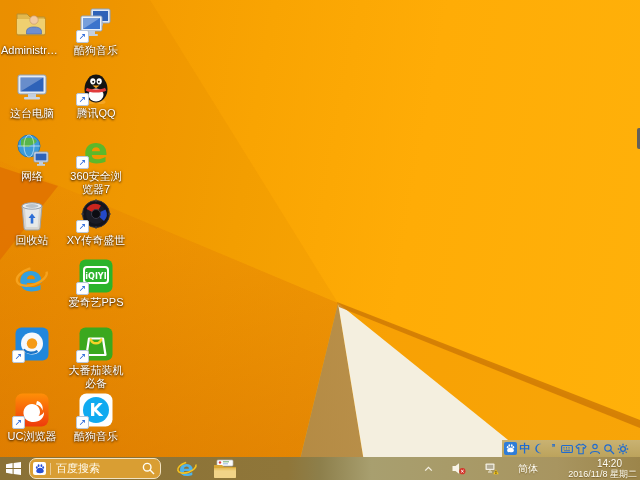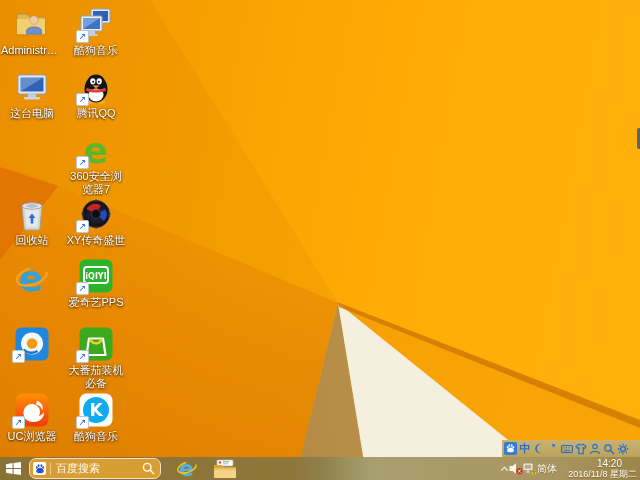--- a/index.html
+++ b/index.html
@@ -37,21 +37,21 @@
   .s-mag{margin-left:auto;margin-right:5px;display:flex;}
   .tb-app{margin-left:15px;display:flex;align-items:center;}
   
   .imebar{position:absolute;right:0;bottom:23px;width:134px;height:17px;
        background:linear-gradient(180deg,#C9B272,#BCA35C);display:flex;align-items:center;gap:2px;padding:0 2px;}
   .ime-logo{width:13px;height:13px;background:#2F7DD8;border-radius:2px;display:flex;align-items:center;justify-content:center;}
   .ime-item{width:12px;height:13px;display:flex;align-items:center;justify-content:center;}
   .ime-txt{font-size:11px;font-weight:bold;color:#1F6BD0;line-height:13px;}
   .ime-quote{font-size:10px;letter-spacing:-1px;}
   
-  .tray{position:absolute;right:0;bottom:0;height:23px;display:flex;align-items:center;padding-right:3px;gap:0;}
+  .tray{position:absolute;right:0;bottom:0;height:23px;display:flex;align-items:center;padding-right:3px;gap:19px;}
   .tray-txt{font-size:10px;color:#FFFEF6;text-shadow:0 1px 1px rgba(90,60,0,.5);}
   .clock{width:80px;text-align:right;color:#FFFEF6;text-shadow:0 1px 1px rgba(90,60,0,.5);}
   .t-time{font-size:10px;line-height:11px;margin-right:15px;}
   .t-date{font-size:9px;line-height:10px;}
   .tray-ico{display:flex;align-items:center;}
 </style>
 </head>
 <body>
 
 <div class="screen">
@@ -121,20 +121,35 @@
           <circle cx="15.2" cy="12.8" r="1" fill="#111"></circle>
           <circle cx="20.8" cy="12.8" r="1" fill="#111"></circle>
           <path d="M14.5 16.6 h7 l-3.5 2.6 z" fill="#F5A623"></path>
           <path d="M9 18.8 c3.2 2.3 14.8 2.3 18 0 l1.3 2.6 c-4.2 2.7 -16.4 2.7 -20.6 0 z" fill="#E03A3A"></path>
         </svg>
         <span class="arrow-badge">↗</span>
       </div>
     <div class="lbl">腾讯QQ</div>
   </div>
 
+  <div class="cell" style="left:1px;top:132px">
+    <div class="ic">
+        <svg width="36" height="36" viewBox="0 0 36 36">
+          <circle cx="15" cy="14" r="11" fill="#3D9BD8" stroke="#2C7AB0"></circle>
+          <path d="M7 8 c4 -3 12 -3 16 1 c-2 4 -6 3 -8 6 c-3 -1 -7 1 -8 -2 z" fill="#58B54A"></path>
+          <ellipse cx="15" cy="14" rx="5" ry="11" fill="none" stroke="rgba(255,255,255,.55)"></ellipse>
+          <path d="M4 14 h22" stroke="rgba(255,255,255,.55)"></path>
+          <rect x="20" y="20" width="14" height="10" rx="1" fill="#E4EBF4" stroke="#8FA0B4"></rect>
+          <rect x="21.5" y="21.5" width="11" height="7" fill="#2E62B8"></rect>
+          <rect x="25" y="30" width="4" height="2" fill="#C2CEDC"></rect>
+          <rect x="23" y="32" width="8" height="1.8" fill="#C2CEDC"></rect>
+        </svg>
+      </div>
+    <div class="lbl">网络</div>
+  </div>
 
   <div class="cell" style="left:65px;top:132px">
     <div class="ic">
         <svg width="36" height="36" viewBox="0 0 36 36">
           <text x="18" y="31" text-anchor="middle" font-size="36" font-weight="bold" fill="#5CB82A" font-family="DejaVu Sans,sans-serif">e</text>
         </svg>
         <span class="arrow-badge">↗</span>
       </div>
     <div class="lbl">360安全浏览器7</div>
   </div>

